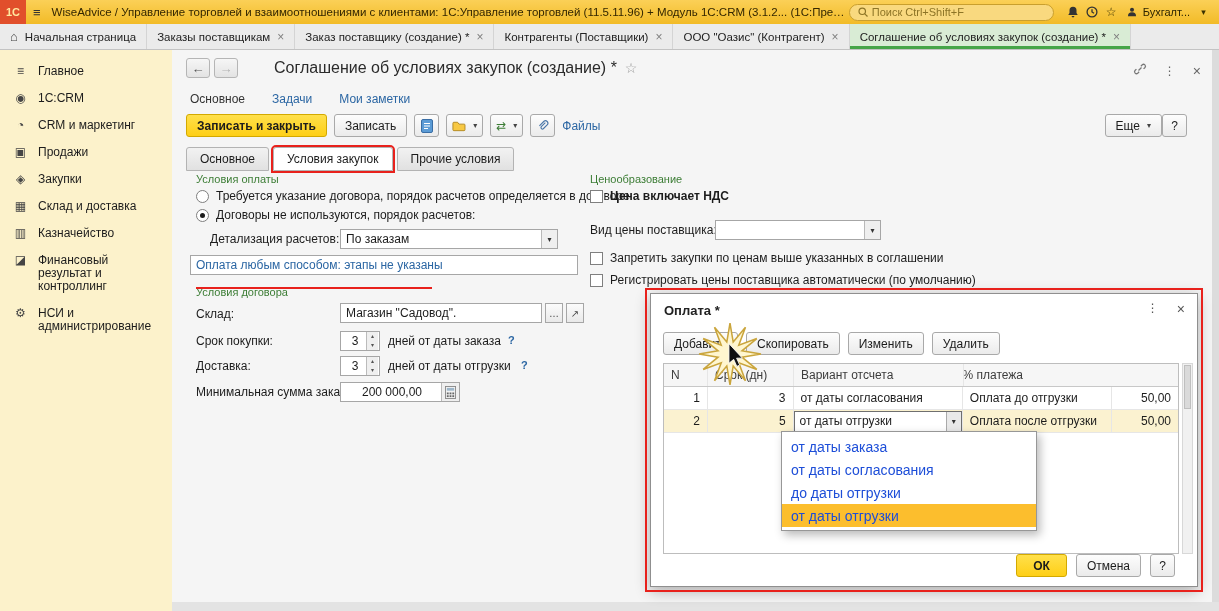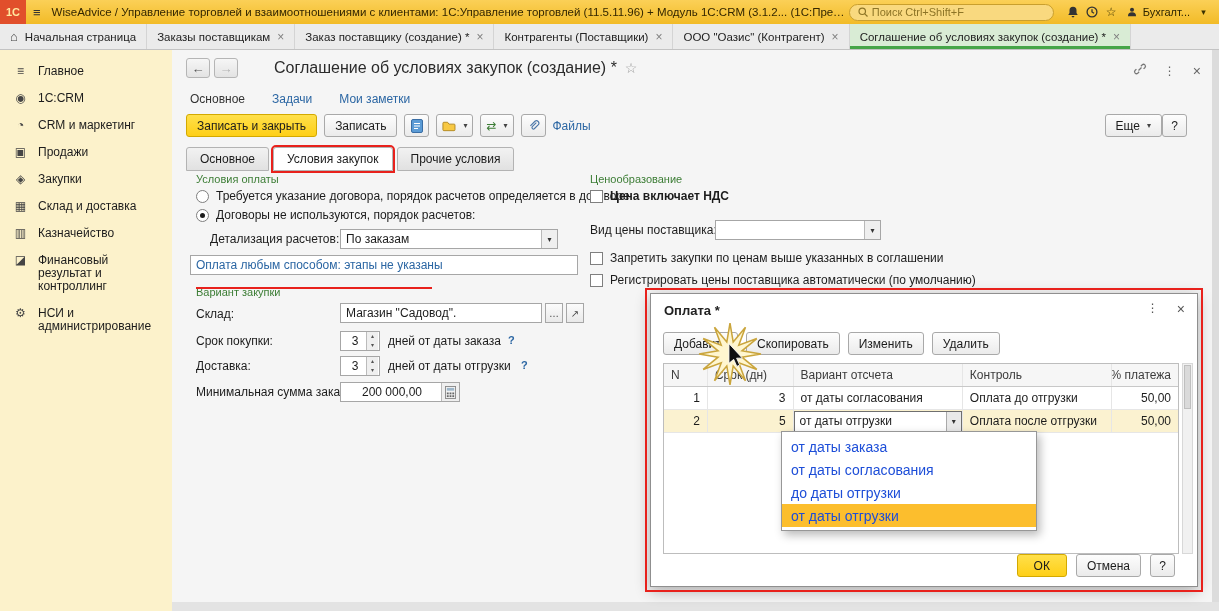--- a/index.html
+++ b/index.html
@@ -29,21 +29,21 @@
   #frame-right{position:absolute;right:0;top:50px;width:7px;height:561px;background:#dcdcdc;z-index:3}
   #frame-bottom{position:absolute;left:172px;bottom:0;width:1047px;height:9px;background:#e3e3e3;z-index:3}
   .navsq{width:24px;height:20px;border:1px solid #b5b5b5;border-radius:3px;background:linear-gradient(#f6f6f6,#e3e3e3);display:inline-flex;align-items:center;justify-content:center;color:#555;font-size:13px}
   .navsq.dis{color:#b4b4b4}
   #hdr-row{position:absolute;left:14px;top:8px;display:flex;align-items:center}
   #page-title{font-size:16px;color:#2b2b2b;margin-left:36px;white-space:nowrap}
   #title-star{color:#9a9a9a;font-size:14px;margin-left:8px}
   #hdr-right{position:absolute;right:18px;top:12px;display:flex;gap:17px;align-items:center;color:#666}
   #nav-row{position:absolute;left:18px;top:42px;display:flex;gap:27px;align-items:center}
   .btn{display:inline-flex;align-items:center;gap:5px;height:23px;padding:0 10px;background:linear-gradient(#fdfdfd,#ebebeb);border:1px solid #a9a9a9;border-radius:3px;font-size:12px;color:#1c1c1c;white-space:nowrap}
-  .btn.primary{background:linear-gradient(#ffe04b,#fecf17);border-color:#d3a900;font-weight:normal}
+  .btn.primary{background:linear-gradient(#ffe04b,#fecf17);border-color:#d3a900;font-weight:bold}
   .btn .dd{font-size:8px;color:#444;margin-left:2px}
   .iconbtn{padding:0 5px;min-width:25px;justify-content:center}
   .link{color:#2b66a3}
   .u{}
   #toolbar{position:absolute;left:14px;top:64px;display:flex;gap:7px;align-items:center}
   #more-row{position:absolute;right:32px;top:64px;display:flex;gap:0;align-items:center}
   #ftabs{position:absolute;left:14px;top:97px;display:flex}
   .ftab{display:inline-flex;align-items:center;height:24px;padding:0 13px;border:1px solid #b3b3b3;background:linear-gradient(#f2f2f2,#e1e1e1);border-radius:3px 3px 0 0;margin-right:4px;font-size:12px}
   .ftab.active{background:#fff}
   .ftab.ann{outline:2px solid #e8211c}
@@ -280,21 +280,21 @@
       </div>
       <span class="fa" style="left:38px;top:61px">Детализация расчетов:</span>
       <div class="fa field" style="left:168px;top:58px;width:218px">
         <span>По заказам</span>
         <span class="ca">▾</span>
       </div>
       <div class="fa field" style="left:18px;top:84px;width:388px">
         <span class="link">Оплата любым способом: этапы не указаны</span>
       </div>
 
-      <span class="fa sec" style="left:24px;top:115px">Вариант закупки</span>
+      <span class="fa sec" style="left:24px;top:115px">Условия договора</span>
       <span class="fa" style="left:24px;top:136px">Склад:</span>
       <div class="fa" style="left:168px;top:132px;display:flex;align-items:center">
         <div class="field" style="width:202px">
           <span>Магазин "Садовод".</span>
         </div>
         <span class="sqbtn">…</span>
         <span class="sqbtn">↗</span>
       </div>
 
       <span class="fa" style="left:24px;top:163px">Срок покупки:</span>
@@ -369,21 +369,20 @@
       <span class="btn">Скопировать</span>
       <span class="btn">Изменить</span>
       <span class="btn">Удалить</span>
     </div>
 
     <div id="pay-table">
       <div class="trow head">
         <span class="tcell c0">N</span>
         <span class="tcell c1">Срок (дн)</span>
         <span class="tcell c2">Вариант отсчета</span>
-        <span class="tcell c3">Контроль</span>
         <span class="tcell c4">% платежа</span>
       </div>
       <div class="trow">
         <span class="tcell c0">1</span>
         <span class="tcell c1">3</span>
         <span class="tcell c2">от даты согласования</span>
         <span class="tcell c3">Оплата до отгрузки</span>
         <span class="tcell c4">50,00</span>
       </div>
       <div class="trow sel">

